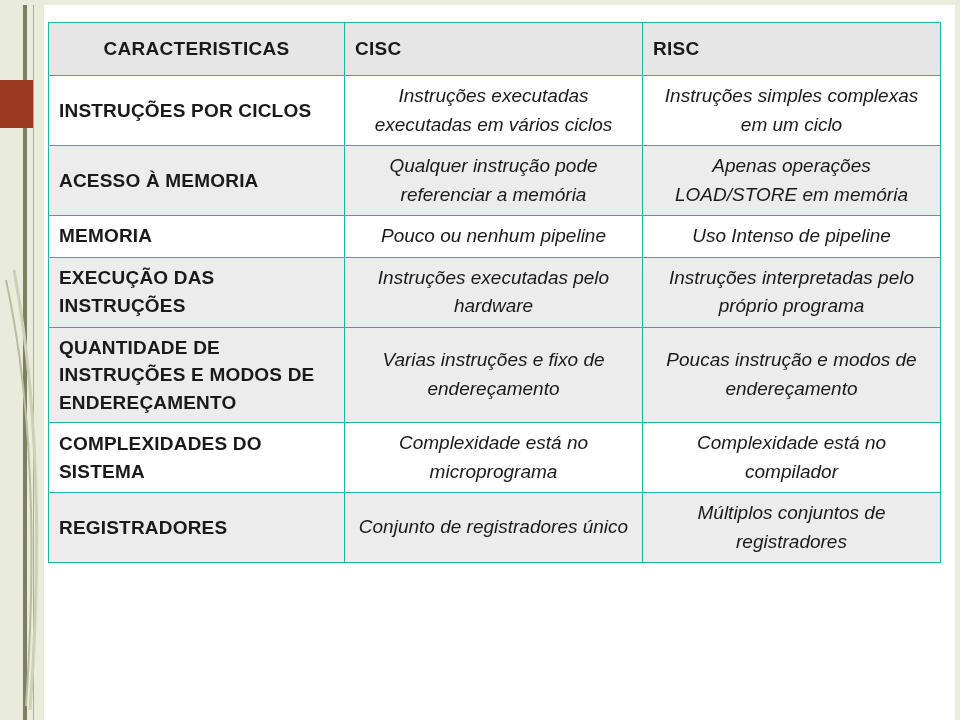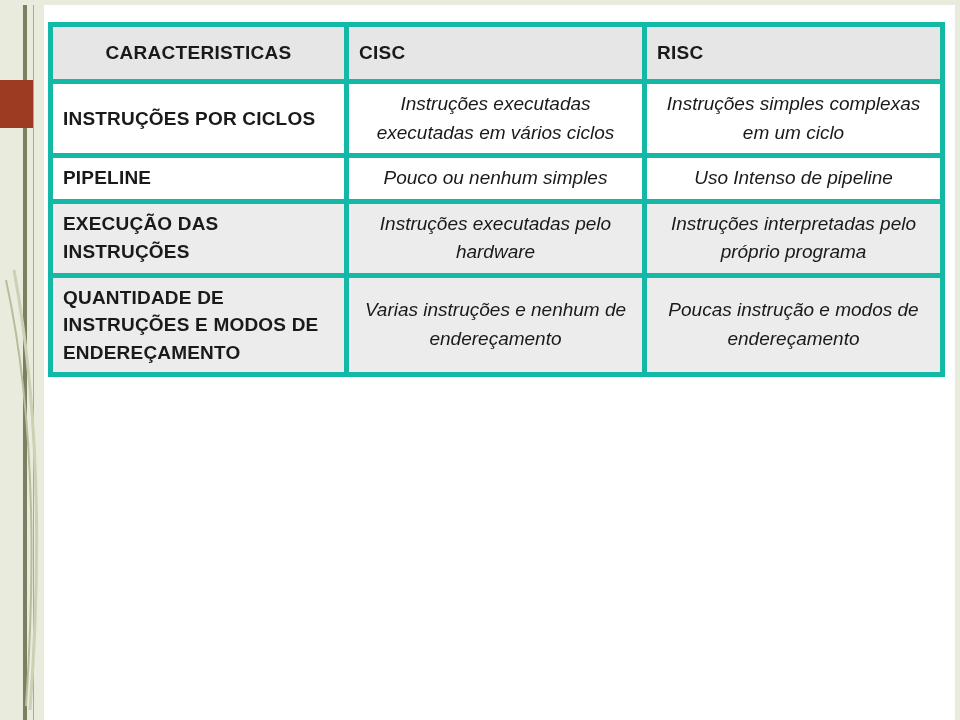--- a/index.html
+++ b/index.html
@@ -75,21 +75,21 @@
     top: 22px;
     width: 892px;
   }
   table.cmp {
     border-collapse: collapse;
     width: 892px;
     table-layout: fixed;
     background: #ffffff;
   }
   table.cmp td, table.cmp th {
-    border: 5px solid #14b8a6;
+    border: 1px solid #14b8a6;
     vertical-align: middle;
     padding: 6px 10px;
   }
   .col-0 { width: 296px; }
   .col-1 { width: 298px; }
   .col-2 { width: 298px; }
 
   thead th {
     background: #e6e6e6;
     font-weight: bold;
@@ -156,32 +156,47 @@
           <th>CISC</th>
           <th>RISC</th>
         </tr>
       </thead>
       <tbody>
         <tr class="plain">
           <td class="label">INSTRUÇÕES POR CICLOS</td>
           <td class="val">Instruções executadas executadas em vários ciclos</td>
           <td class="val">Instruções simples complexas em um ciclo</td>
         </tr>
+        <tr class="shaded">
+          <td class="label">ACESSO À MEMORIA</td>
+          <td class="val">Qualquer instrução pode referenciar a memória</td>
+          <td class="val">Apenas operações LOAD/STORE em memória</td>
+        </tr>
         <tr class="plain">
-          <td class="label">PIPELINE</td>
-          <td class="val">Pouco ou nenhum simples</td>
+          <td class="label">MEMORIA</td>
+          <td class="val">Pouco ou nenhum pipeline</td>
           <td class="val">Uso Intenso de pipeline</td>
         </tr>
         <tr class="shaded">
           <td class="label">EXECUÇÃO DAS INSTRUÇÕES</td>
           <td class="val">Instruções executadas pelo hardware</td>
           <td class="val">Instruções interpretadas pelo próprio programa</td>
         </tr>
         <tr class="shaded">
           <td class="label">QUANTIDADE DE INSTRUÇÕES E MODOS DE ENDEREÇAMENTO</td>
-          <td class="val">Varias instruções e nenhum de endereçamento</td>
+          <td class="val">Varias instruções e fixo de endereçamento</td>
           <td class="val">Poucas instrução e modos de endereçamento</td>
+        </tr>
+        <tr class="plain">
+          <td class="label">COMPLEXIDADES DO SISTEMA</td>
+          <td class="val">Complexidade está no microprograma</td>
+          <td class="val">Complexidade está no compilador</td>
+        </tr>
+        <tr class="shaded">
+          <td class="label">REGISTRADORES</td>
+          <td class="val">Conjunto de registradores único</td>
+          <td class="val">Múltiplos conjuntos de registradores</td>
         </tr>
       </tbody>
     </table>
   </div>
 
 </div>
 
 </body></html>

